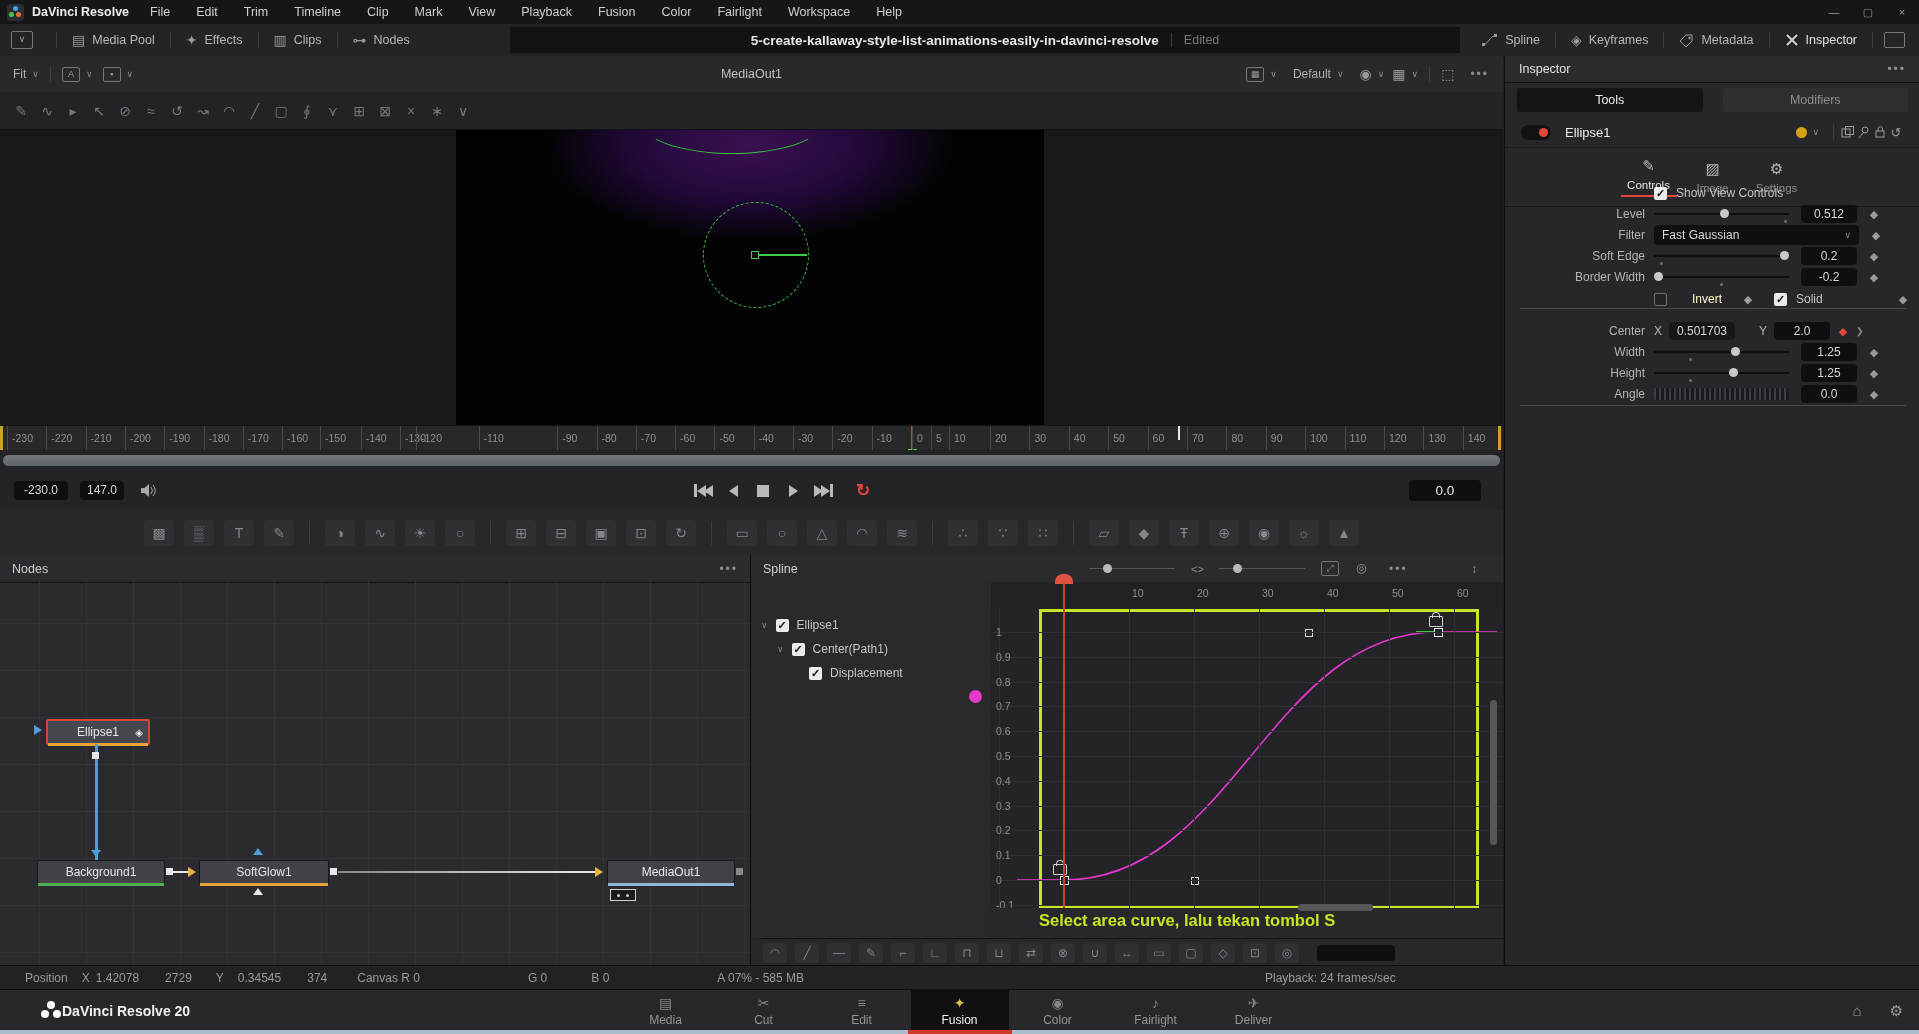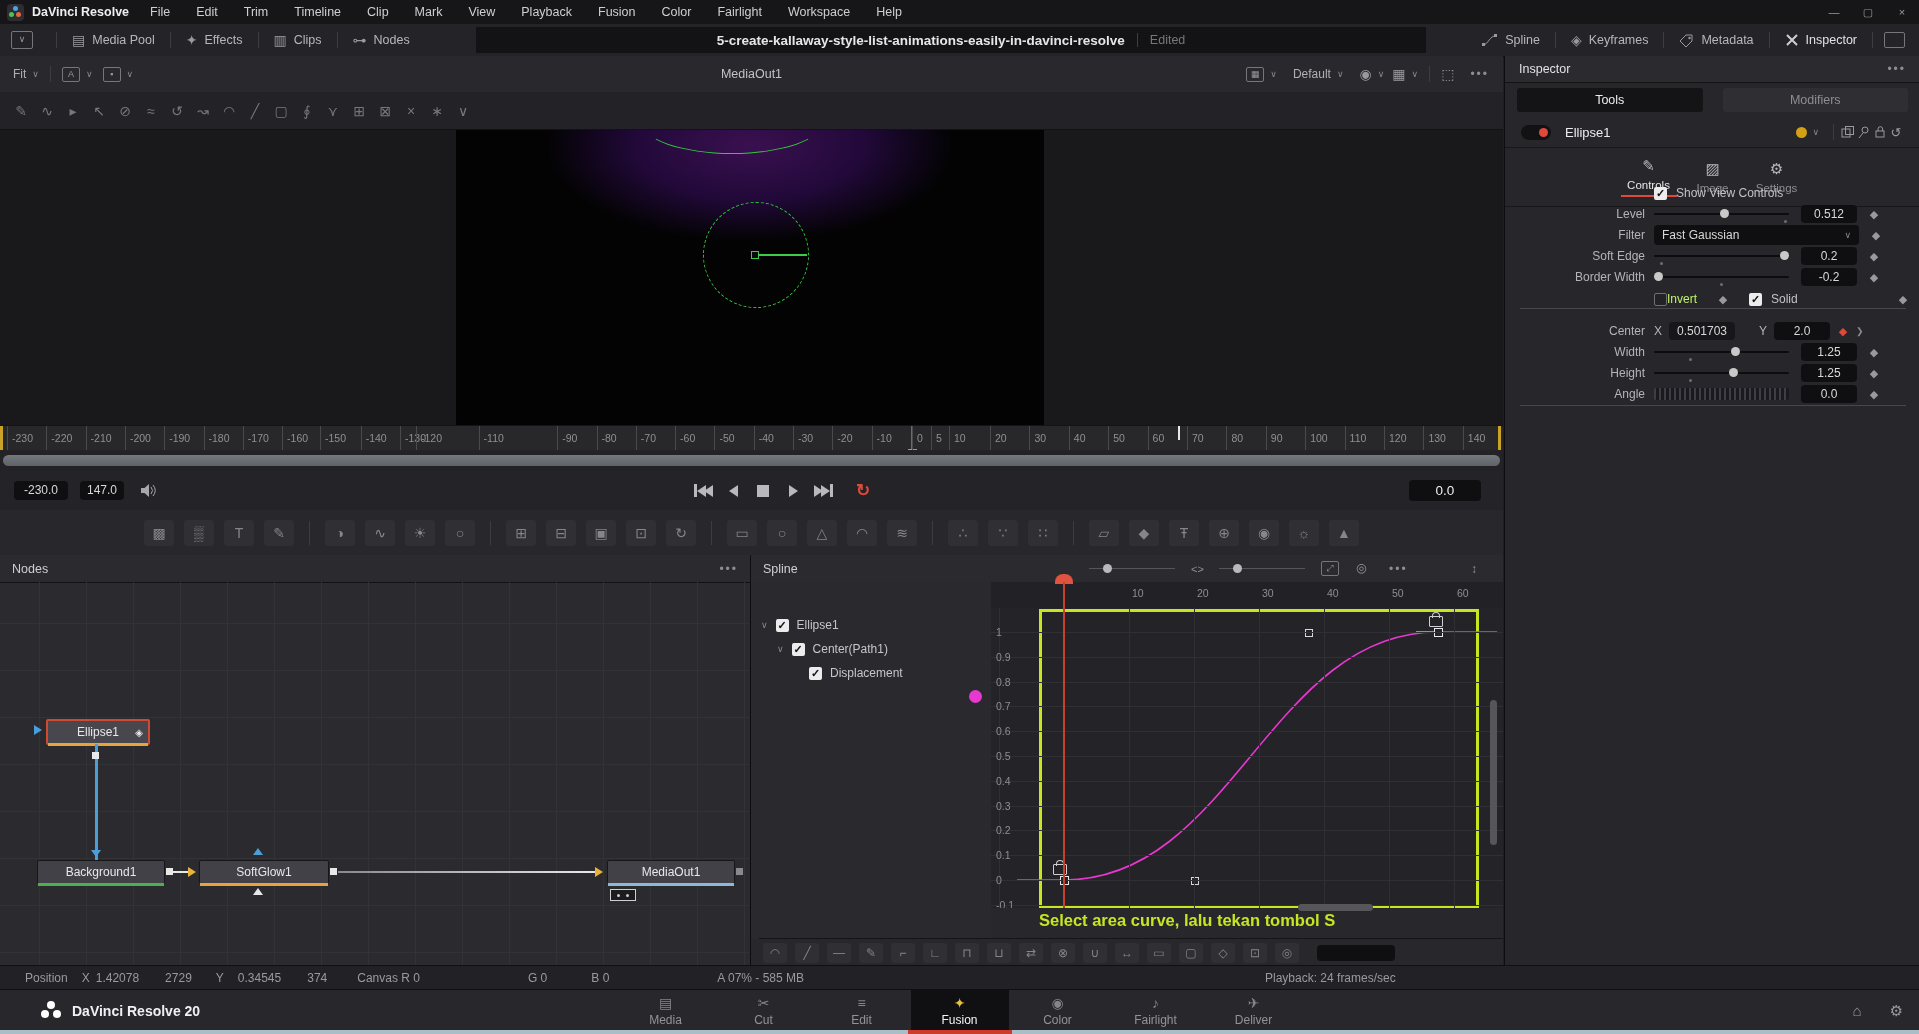--- a/index.html
+++ b/index.html
@@ -14,21 +14,21 @@
   #menubar{left:0;top:0;width:1919px;height:24px;background:#161619;display:flex;align-items:center;}
   #logo{width:17px;height:17px;border-radius:4px;background:#2d2d33;margin:0 8px 0 7px;position:relative;flex:none;}
   #logo i{position:absolute;width:5px;height:5px;border-radius:50%;}
   .menu-item{padding:0 13px;color:#cfcfcf;font-size:12.5px;cursor:default;}
   #app-name{color:#efefef;font-size:12.5px;font-weight:bold;margin-right:8px;}
   .winbtn{color:#9a9a9e;width:34px;text-align:center;font-size:11px;}
   
   #toolbar{left:0;top:24px;width:1919px;height:32px;background:#232328;display:flex;align-items:center;border-bottom:1px solid #0e0e10;}
   .tb-btn{display:flex;align-items:center;gap:7px;color:#b7b7bb;font-size:12.5px;padding:0 4px;}
   .tb-ic{color:#9a9a9e;font-size:14px;}
-  #title-strip{position:absolute;left:476px;top:27px;width:950px;height:26px;background:#131316;display:flex;align-items:center;justify-content:center;gap:12px;}
+  #title-strip{position:absolute;left:510px;top:27px;width:950px;height:26px;background:#131316;display:flex;align-items:center;justify-content:center;gap:12px;}
   #proj-title{color:#e6e6e6;font-size:13.5px;font-weight:bold;}
   #edited{color:#77777b;font-size:12.5px;}
   .tstrip-div{width:1px;height:14px;background:#3c3c41;}
   
   #viewer-header{left:0;top:56px;width:1503px;height:36px;background:#28282d;display:flex;align-items:center;border-bottom:1px solid #101012;}
   .drop{display:flex;align-items:center;gap:6px;color:#b0b0b4;font-size:12px;}
   .chev{color:#8a8a8e;font-size:9px;}
   .mini-box{width:16px;height:13px;border:1px solid #77777b;border-radius:2px;color:#9a9a9e;font-size:9px;line-height:12px;text-align:center;}
   #viewer-label{position:absolute;left:0;width:1503px;text-align:center;color:#c2c2c6;font-size:12.5px;pointer-events:none;}
   #viewer-tools{left:0;top:92px;width:1503px;height:38px;background:#232327;display:flex;align-items:center;padding-left:8px;border-bottom:1px solid #121214;box-sizing:border-box;}
@@ -126,21 +126,21 @@
   .ival{width:56px;height:18px;line-height:18px;margin-left:12px;flex:none;}
   .kf{width:34px;text-align:center;color:#9a9a9e;font-size:11px;flex:none;}
   .ddown{width:205px;height:20px;background:#0f0f12;border-radius:4px;display:flex;align-items:center;padding:0 8px;box-sizing:border-box;color:#d8d8d8;font-size:12px;}
   .wheel{width:135px;height:12px;border-radius:2px;background:repeating-linear-gradient(90deg,#3e3e44 0 2px,#1a1a1e 2px 5px);flex:none;}
   .divline{position:absolute;left:15px;width:386px;height:1px;background:#47474c;}
   
   #statusbar{left:0;top:965px;width:1919px;height:24px;background:#222226;border-top:1px solid #101013;display:flex;align-items:center;color:#9a9a9e;font-size:12px;}
   #statusbar span{flex:none;}
   
   #appbar{left:0;top:989px;width:1919px;height:41px;background:#28282c;border-top:1px solid #0f0f12;display:flex;align-items:center;}
-  #brand{display:flex;align-items:center;gap:10px;margin-left:40px;color:#f0f0f2;font-size:14px;font-weight:bold;}
+  #brand{display:flex;align-items:center;margin-left:40px;color:#f0f0f2;font-size:14px;font-weight:bold;}
   #brand-logo{position:relative;width:22px;height:20px;}
   #brand-logo i{position:absolute;width:8px;height:8px;border-radius:50%;background:#fff;}
   #pages{position:absolute;left:0;width:1919px;height:41px;display:flex;align-items:center;justify-content:center;}
   .page-tab{width:98px;height:41px;display:flex;flex-direction:column;align-items:center;justify-content:center;color:#939397;font-size:12px;gap:2px;}
   .page-tab .pic{font-size:14px;color:#85858a;height:16px;}
   .page-tab.active{background:#101013;color:#f2f2f4;}
   .page-tab.active .pic{color:#e3c23c;}
   #appbar-right{position:absolute;right:16px;display:flex;gap:28px;color:#9a9a9e;font-size:15px;}
   #bottom-strip{left:0;top:1030px;width:1919px;height:4px;background:#a9bec8;}
   #bottom-strip i{position:absolute;left:908px;width:104px;height:4px;background:#cf3a2a;display:block;}
@@ -664,21 +664,21 @@
       <span class="slider">
           <span class="thumb" style="left:0px"></span>
           <span class="defdot" style="left:66px"></span>
         </span>
       <span class="valbox ival">-0.2</span>
       <span class="kf">◆</span>
     </div>
     <div class="irow" style="top:233px">
       <span class="ilabel"></span>
       <span class="cb off"></span>
-      <span style="margin-left:0;color:#bef264">Invert</span>
+      <span style="margin-left:25px;color:#fef9c3">Invert</span>
       <span class="kf" style="width:52px">◆</span>
       <span class="cb">✓</span>
       <span style="margin-left:9px;color:#c2c2c6">Solid</span>
       <span class="grow"></span>
       <span class="kf">◆</span>
     </div>
     <span class="divline" style="top:252px"></span>
     <div class="irow" style="top:265px">
       <span class="ilabel">Center</span>
       <span style="color:#b4b4b8">X</span>

